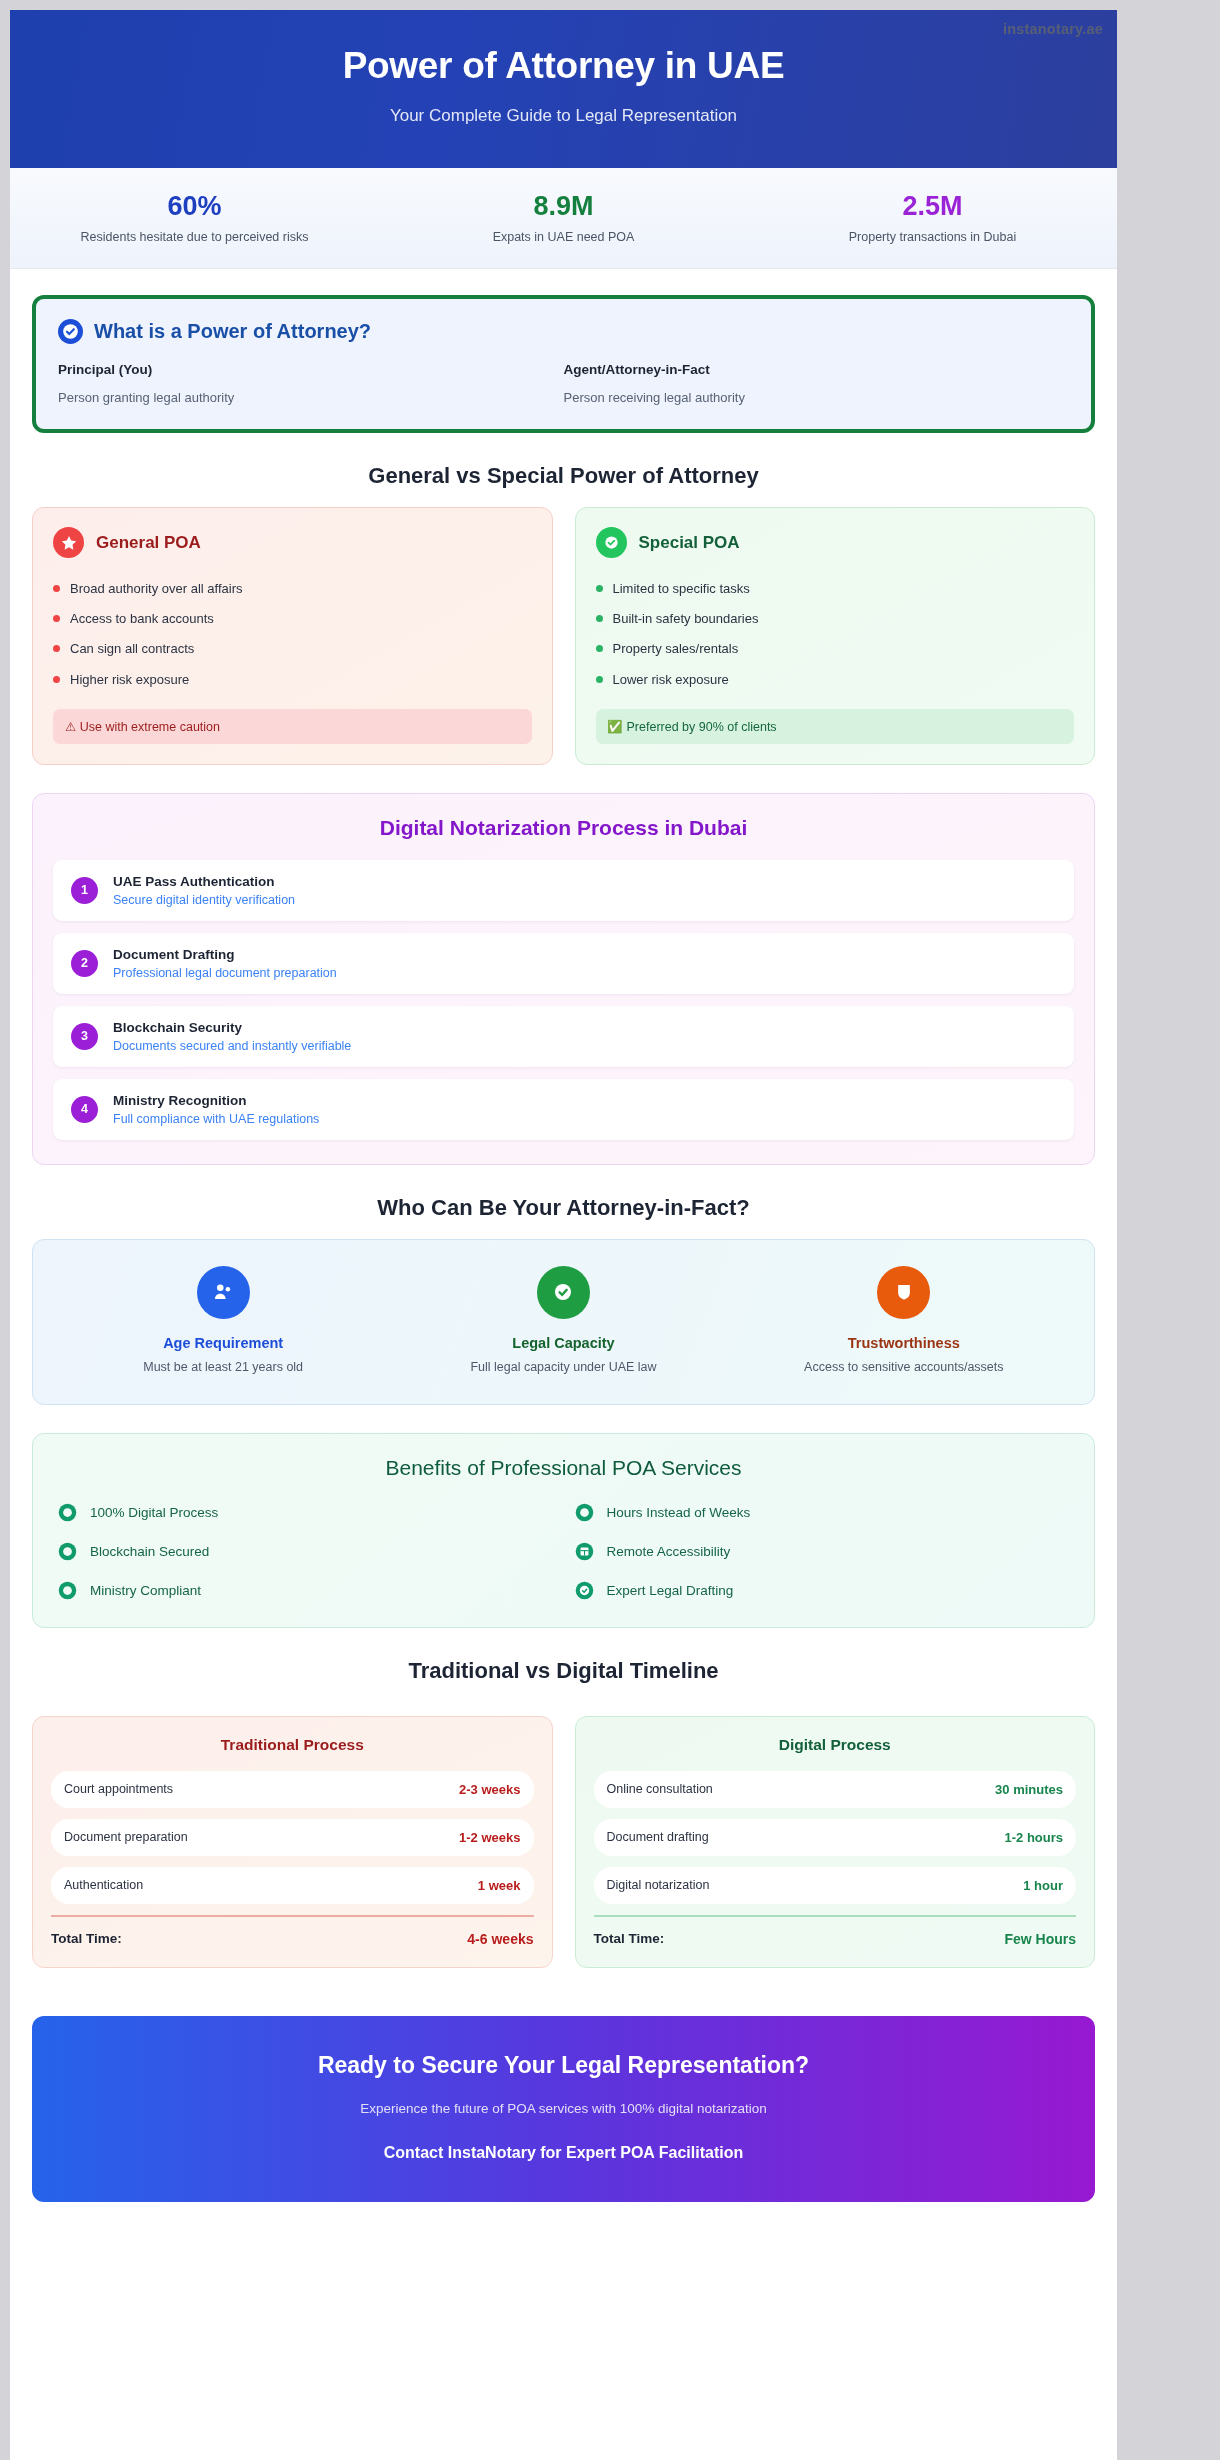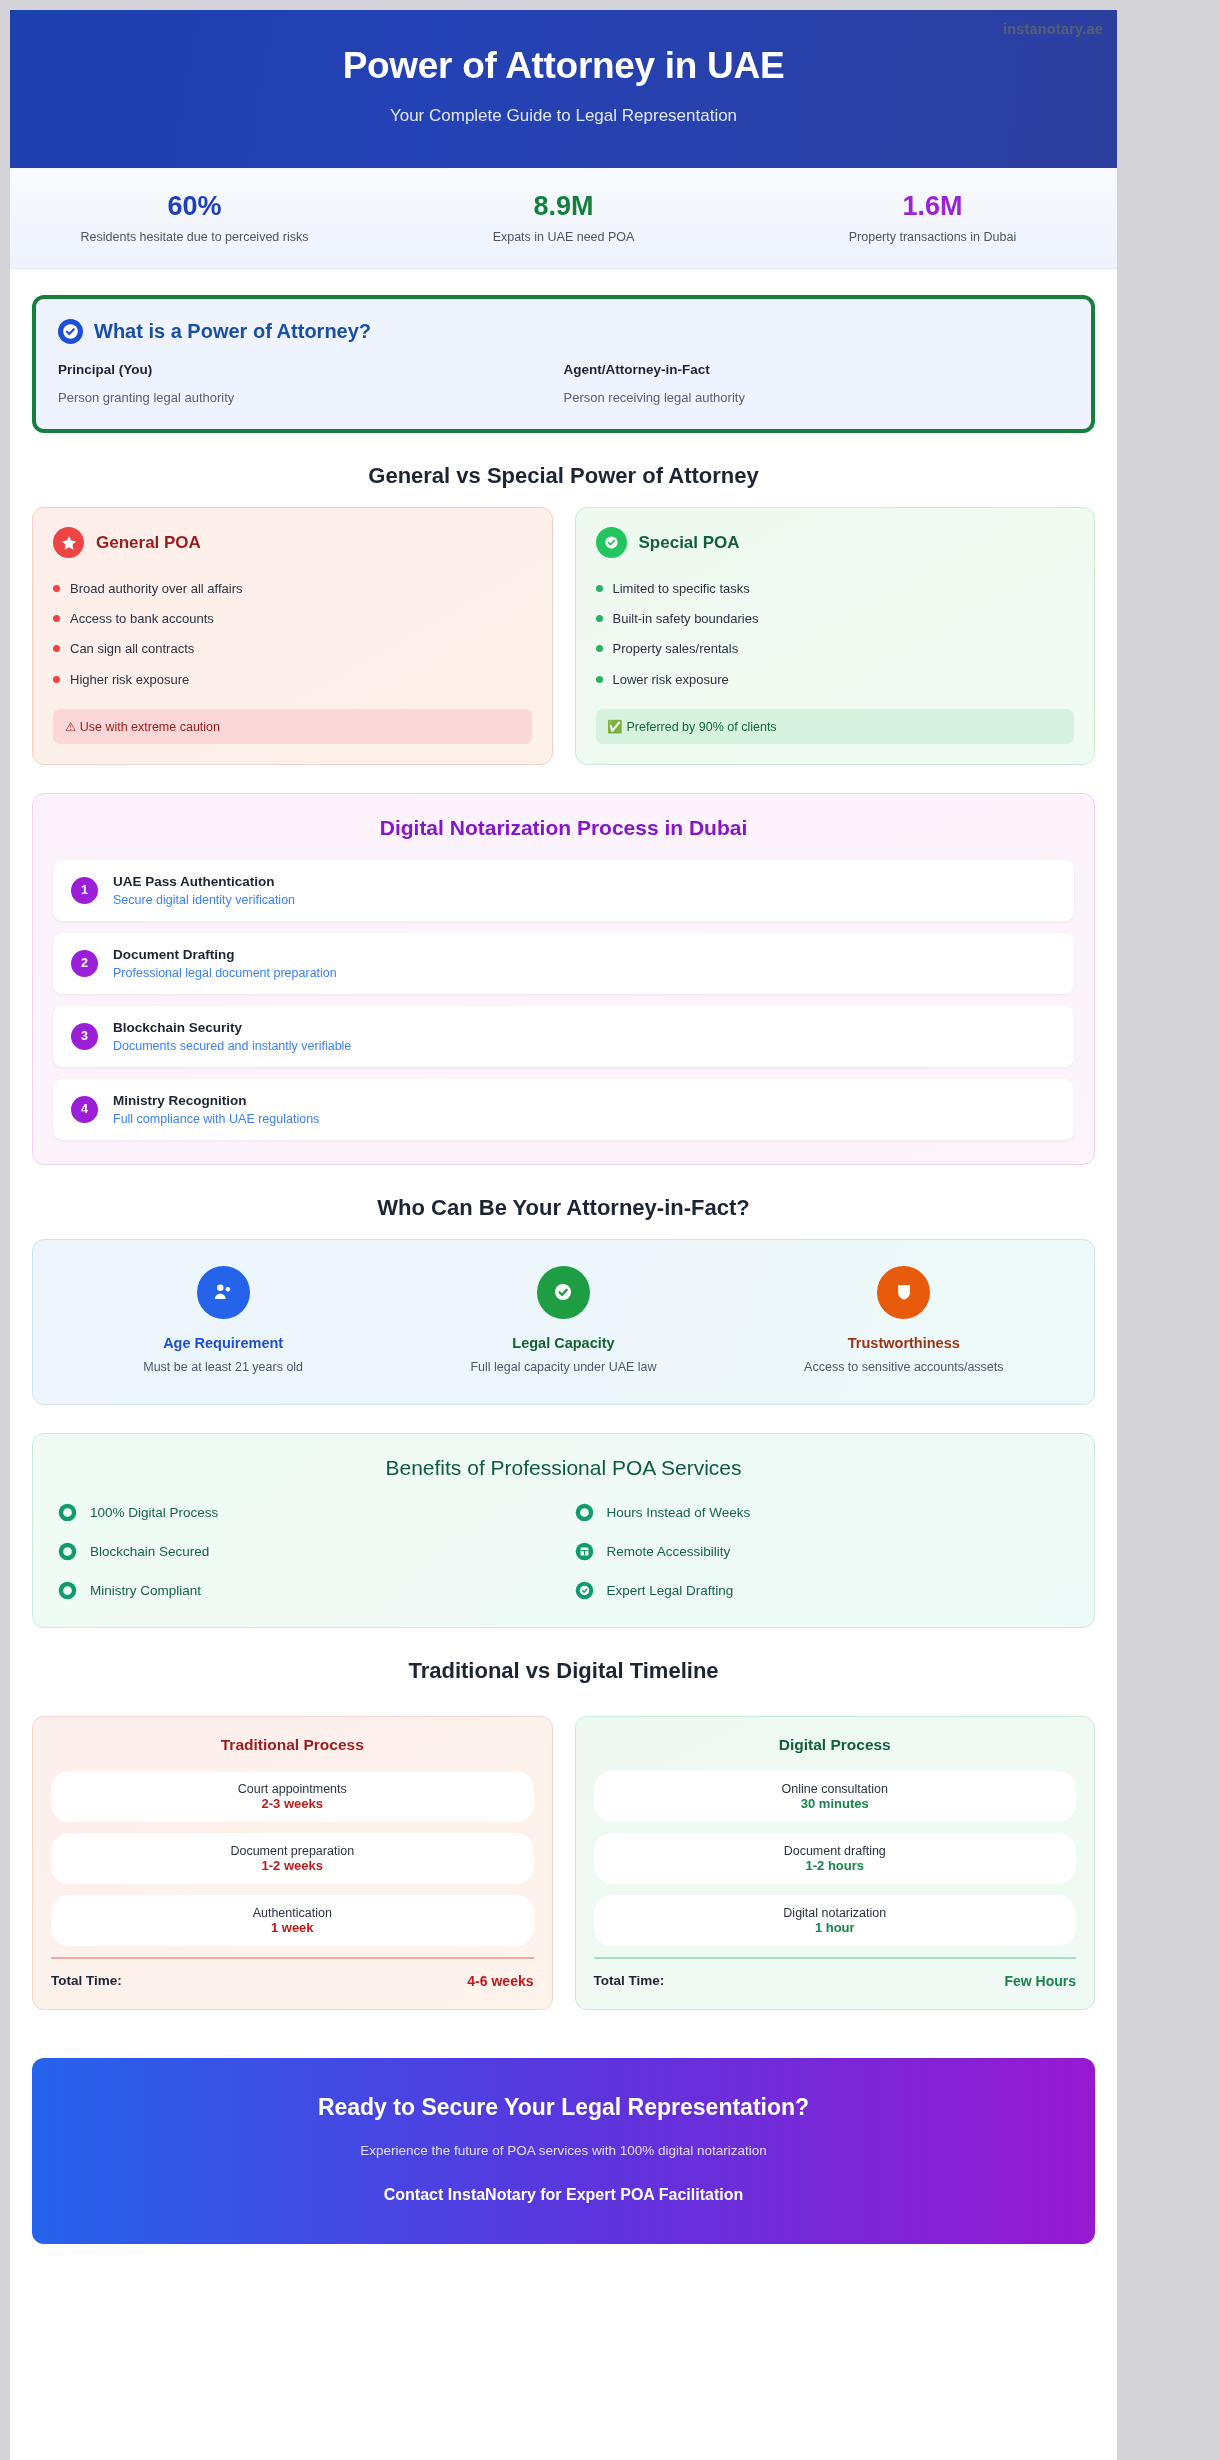--- a/index.html
+++ b/index.html
@@ -234,21 +234,20 @@
   .tl-card.red .tl-title { color: #9b1c1c; }
   .tl-card.green .tl-title { color: #13603a; }
   .tl-item {
     background: #ffffff;
     border-radius: 18px;
     padding: 11px 13px;
     display: flex;
     justify-content: space-between;
     align-items: center;
     margin-bottom: 11px;
-    flex-direction: column;
   }
   .tl-item-label { font-size: 12.5px; color: #2b3342; }
   .tl-item-value { font-size: 13px; font-weight: bold; }
   .tl-card.red .tl-item-value { color: #b91c1c; }
   .tl-card.green .tl-item-value { color: #17854c; }
   .tl-total {
     display: flex; justify-content: space-between; align-items: center;
     padding-top: 14px; margin-top: 5px;
   }
   .tl-card.red .tl-total { border-top: 2px solid #ecaca4; }
@@ -284,21 +283,21 @@
   <div class="stats">
     <div class="stat">
       <div class="stat-value" id="sv0" style="color: rgb(29, 63, 192);">60%</div>
       <div class="stat-label">Residents hesitate due to perceived risks</div>
     </div>
     <div class="stat">
       <div class="stat-value" id="sv1" style="color: rgb(21, 128, 61);">8.9M</div>
       <div class="stat-label">Expats in UAE need POA</div>
     </div>
     <div class="stat">
-      <div class="stat-value" id="sv2" style="color: rgb(154, 35, 214);">1.6M</div>
+      <div class="stat-value" id="sv2" style="color: rgb(154, 35, 214);">2.5M</div>
       <div class="stat-label">Property transactions in Dubai</div>
     </div>
   </div>
 
   <div class="def-card">
     <div class="def-head">
       <span class="circle-icon" style="background:#1d4ed8">
         <svg width="25" height="25" viewBox="0 0 24 24">
             <circle cx="12" cy="12" r="7" fill="#ffffff"></circle>
             <path d="M8.6 12.2l2.2 2.2 4.4-4.6" stroke="#1d4ed8" stroke-width="2" fill="none" stroke-linecap="round"></path>

